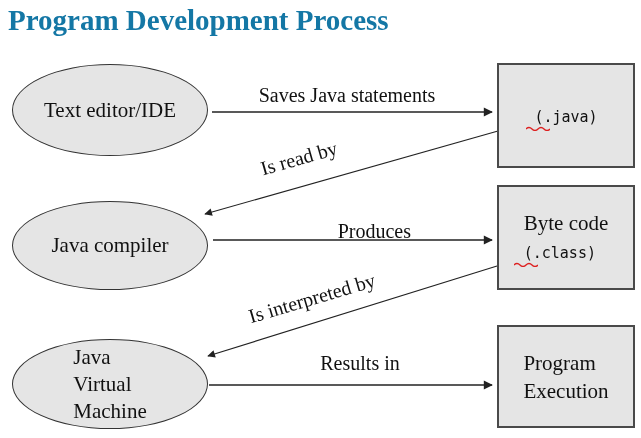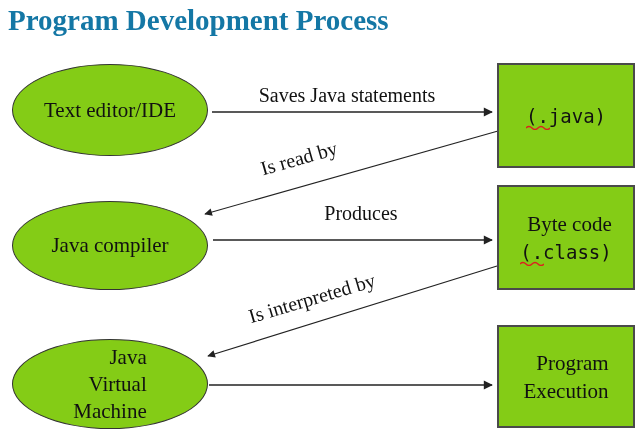--- a/index.html
+++ b/index.html
@@ -25,22 +25,22 @@
     position: absolute;
     left: 0; top: 0;
     width: 641px; height: 438px;
     z-index: 1;
   }
   .node {
     position: absolute;
     display: flex;
     align-items: center;
     justify-content: center;
-    text-align: right;
-    background: #84cc16;
+    text-align: left;
+    background: #e5e5e5;
     color: #111111;
     z-index: 2;
     box-sizing: border-box;
   }
   .ellipse {
     border: 1.6px solid #333333;
     border-radius: 50%;
     font-size: 21px;
   }
   .rect {
@@ -52,42 +52,42 @@
   #node-compiler { left: 12px;  top: 201px; width: 196px; height: 89px; }
   #node-jvm      { left: 12px;  top: 339px; width: 196px; height: 90px; }
   #node-jvm .multiline { line-height: 27px; }
   #node-source    { left: 497px; top: 63px;  width: 138px; height: 105px; }
   #node-bytecode  { left: 497px; top: 185px; width: 138px; height: 105px; }
   #node-execution { left: 497px; top: 325px; width: 138px; height: 103px; }
   .rect .inner { line-height: 28px; }
   .code-line {
     position: relative;
     font-family: "DejaVu Sans Mono", monospace;
-    font-size: 19px;
+    font-size: 15px;
     display: inline-block;
   }
   .squiggle {
     position: absolute;
     top: 22px;
     left: 50%;
     pointer-events: none;
   }
   .squiggle.java  { margin-left: -40px; }
   .squiggle.clazz { margin-left: -46px; }
   .edge-label {
     position: absolute;
     z-index: 3;
     font-size: 20px;
     color: #111111;
     text-align: center;
     white-space: nowrap;
   }
   #label-saves       { left: 227px; top: 84px;  width: 240px; }
   #label-read        { left: 239px; top: 147px; width: 120px; transform: rotate(-16deg); }
-  #label-produces    { left: 311px; top: 202px; width: 100px; }
+  #label-produces    { left: 311px; top: 220px; width: 100px; text-align: right; }
   #label-interpreted { left: 232px; top: 287px; width: 160px; transform: rotate(-16.5deg); }
   #label-results     { left: 310px; top: 352px; width: 100px; }
 </style>
 </head>
 <body>
 
 <div id="canvas">
 
   <div class="title">Program Development Process</div>
 
@@ -143,14 +143,15 @@
           <path d="M0 4 Q3 1 6 4 T12 4 T18 4 T24 4" fill="none" stroke="#DD1F1F" stroke-width="1.3"></path>
         </svg>
       </div>
     </div>
   </div>
 
   <div id="label-saves" class="edge-label">Saves Java statements</div>
   <div id="label-read" class="edge-label">Is read by</div>
   <div id="label-produces" class="edge-label">Produces</div>
   <div id="label-interpreted" class="edge-label">Is interpreted by</div>
+  <div id="label-results" class="edge-label">Results in</div>
 
 </div>
 
 </body></html>

